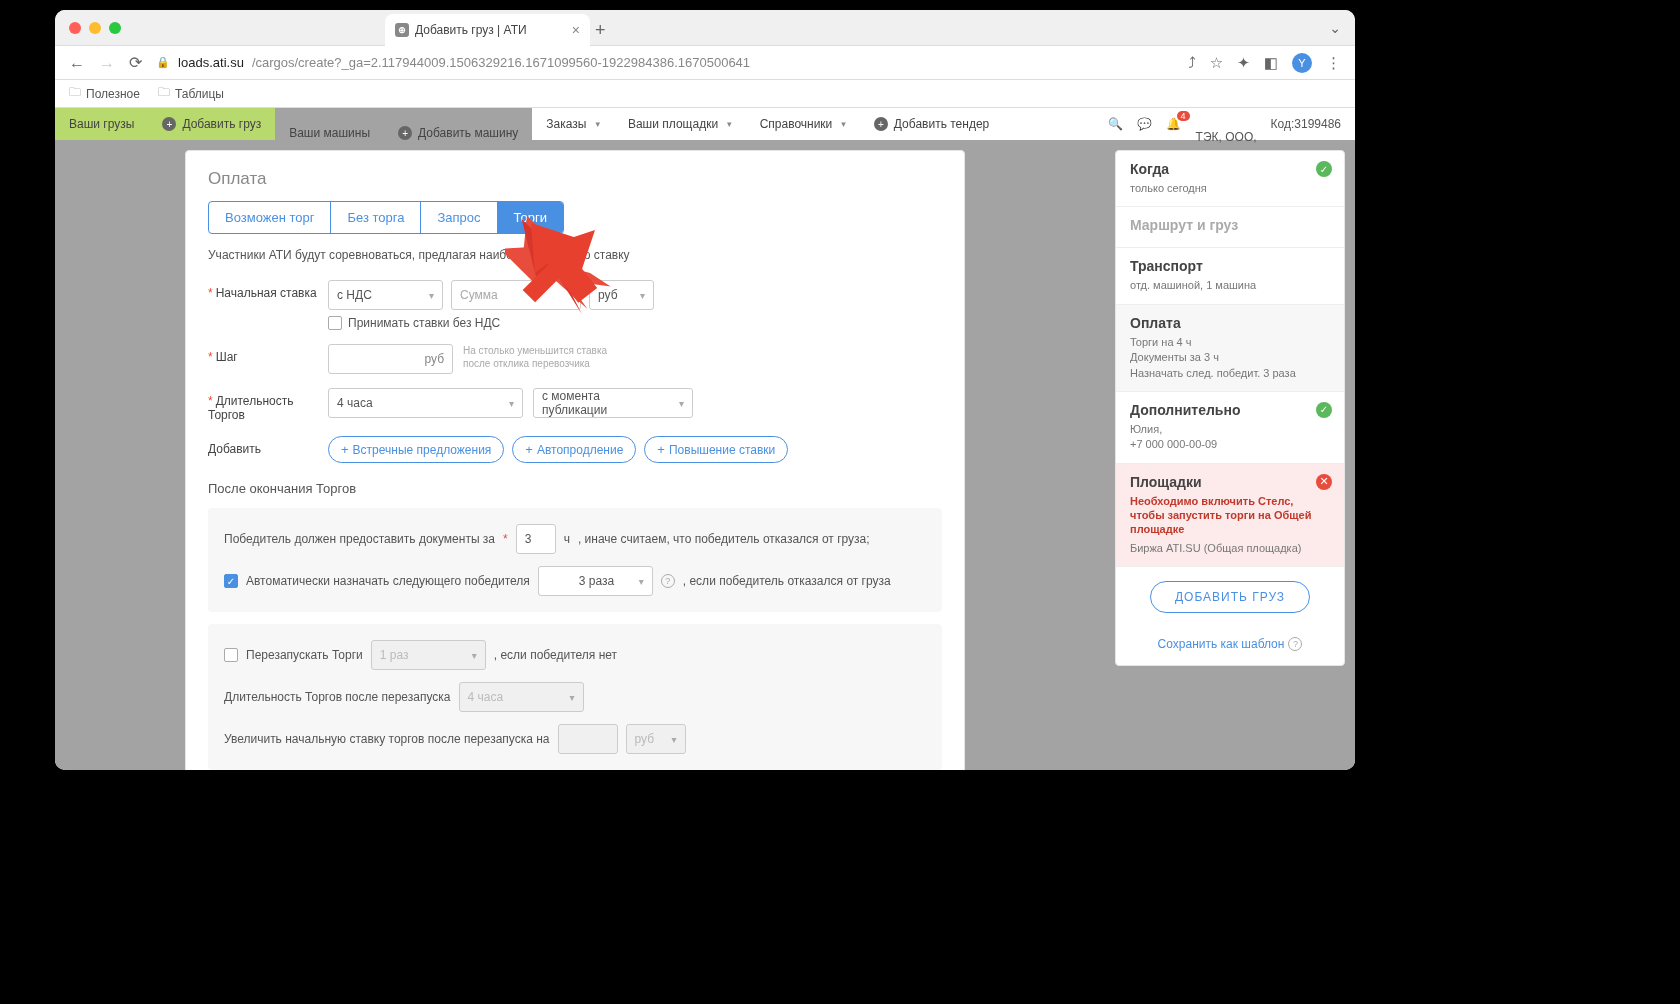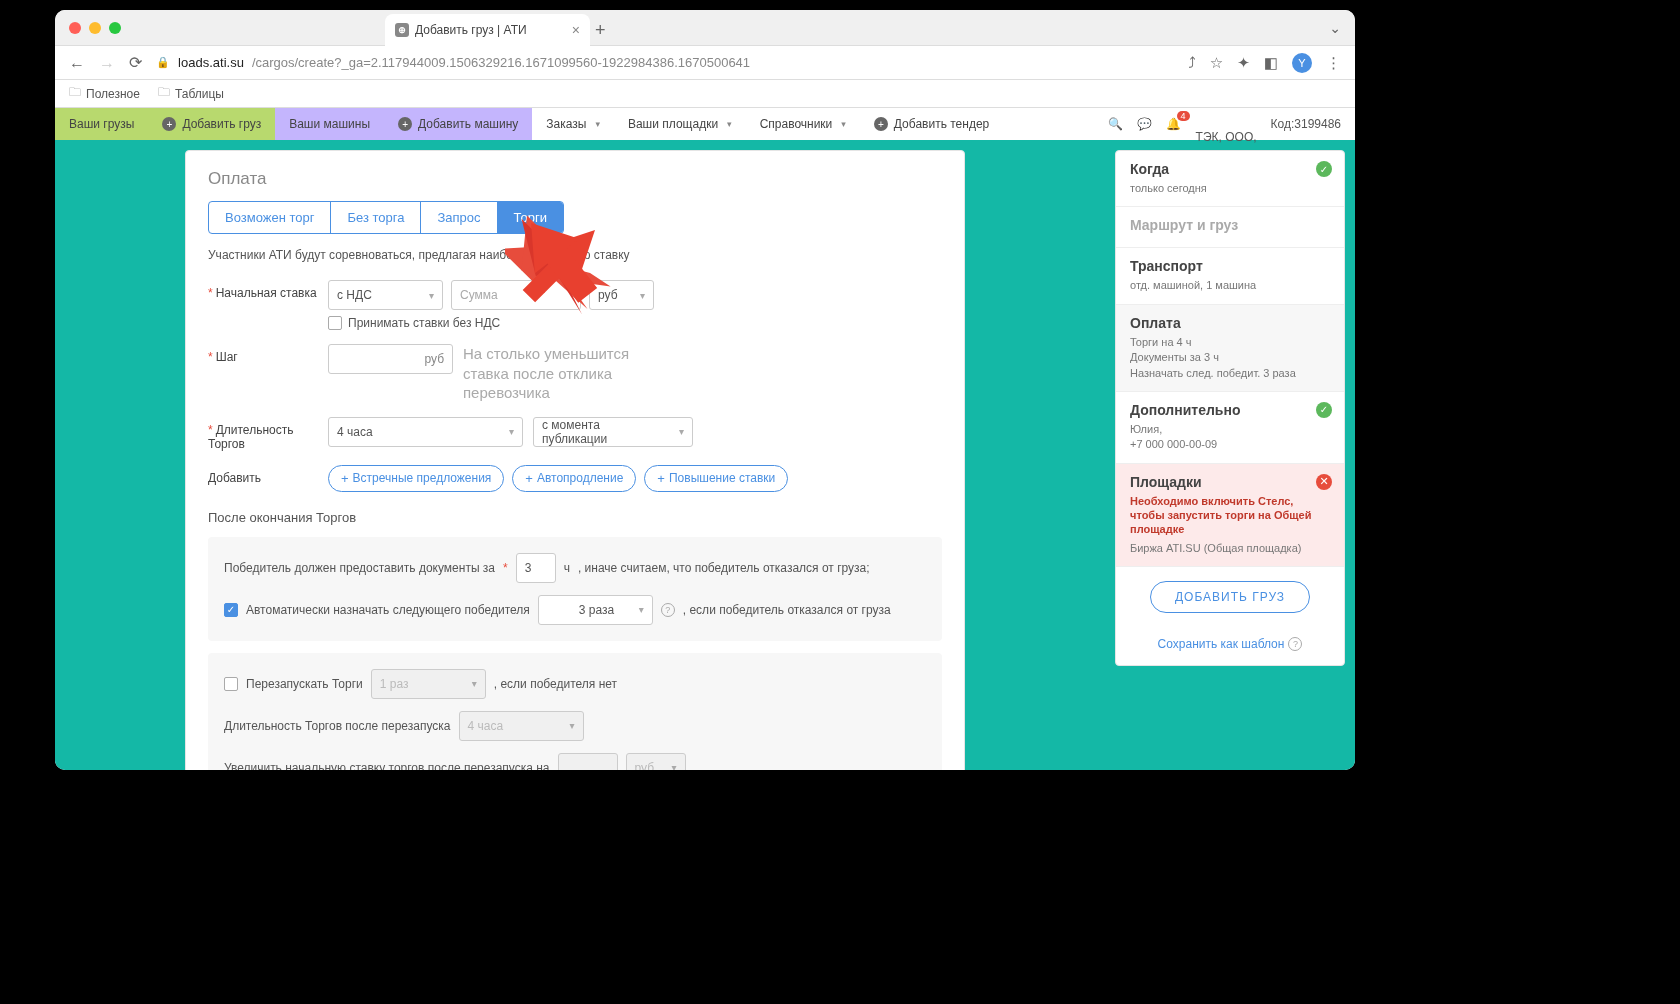--- a/index.html
+++ b/index.html
@@ -29,47 +29,47 @@
 .ricon { color: #666; font-size: 15px; cursor: pointer; }
 .avatar { width: 20px; height: 20px; border-radius: 50%; background: #4a90e2; color: #fff; display: flex; align-items: center; justify-content: center; font-size: 11px; }
 
 .bookbar { height: 28px; background: #fff; border-bottom: 1px solid #ddd; display: flex; align-items: center; padding: 0 14px; gap: 18px; font-size: 12px; color: #555; }
 .bm { display: flex; align-items: center; gap: 5px; cursor: pointer; }
 .bm .folder { color: #888; }
 
 
 .apptb { height: 32px; display: flex; align-items: center; font-size: 12px; }
 .apptb .seg { padding: 0 14px; height: 100%; display: flex; align-items: center; gap: 6px; cursor: pointer; color: #444; }
-.apptb .seg.yellow { background: #c4b5fd; }
+.apptb .seg.yellow { background: #a3a3a3; align-items: flex-end; }
 .apptb .seg.green { background: #b8d96e; }
 .apptb .plus-ic { width: 14px; height: 14px; border-radius: 50%; background: #666; color: #fff; display: inline-flex; align-items: center; justify-content: center; font-size: 10px; }
 .apptb .dd::after { content: "▾"; margin-left: 3px; font-size: 9px; color: #888; }
 .apptb .right { margin-left: auto; display: flex; align-items: center; gap: 14px; padding-right: 14px; color: #888; }
 .apptb .badge { position: relative; }
 .apptb .badge::after { content: "4"; position: absolute; top: -6px; right: -8px; background: #e74c3c; color: #fff; border-radius: 8px; font-size: 9px; padding: 0 4px; }
 
 
-.main { display: flex; height: calc(100% - 130px); background: #14b8a6; gap: 40px; }
+.main { display: flex; height: calc(100% - 130px); background: #a3a3a3; gap: 40px; }
 .content { flex: 1; padding: 0 0 20px 130px; overflow: auto; }
 .card { background: #fff; border: 1px solid #e5e5e5; border-radius: 4px; margin-top: 10px; padding: 18px 22px; width: 780px; }
 .section-title { color: #888; font-size: 17px; margin-bottom: 12px; }
 .tabs { display: flex; border: 1px solid #4a90e2; border-radius: 4px; overflow: hidden; width: fit-content; margin-bottom: 14px; }
 .tabs .t { padding: 8px 16px; font-size: 13px; color: #4a90e2; border-right: 1px solid #4a90e2; cursor: pointer; }
 .tabs .t:last-child { border-right: none; }
 .tabs .t.active { background: #4a90e2; color: #fff; }
 .desc { font-size: 12px; color: #555; margin-bottom: 18px; }
 .row { display: flex; align-items: flex-start; margin-bottom: 14px; gap: 10px; }
 .row .lbl { width: 110px; font-size: 12px; color: #444; padding-top: 6px; }
 .lbl .req { color: #e74c3c; margin-right: 3px; }
 .sel, .inp { height: 30px; border: 1px solid #ccc; border-radius: 3px; padding: 0 8px; font-size: 12px; color: #555; background: #fff; display: inline-flex; align-items: center; position: relative; }
 .sel::after { content: "▾"; position: absolute; right: 8px; color: #aaa; font-size: 10px; }
 .sel { padding-right: 24px; cursor: pointer; }
 .inp.placeholder { color: #aaa; }
 .inp.unit { justify-content: flex-end; color: #888; }
-.hint { font-size: 15px; color: #aaa; line-height: 1.3; }
+.hint { font-size: 10px; color: #aaa; line-height: 1.3; }
 .chk-row { display: flex; align-items: center; gap: 6px; font-size: 12px; color: #555; margin-top: 6px; }
 .chk { width: 14px; height: 14px; border: 1px solid #aaa; border-radius: 2px; cursor: pointer; display: inline-flex; align-items: center; justify-content: center; background: #fff; }
 .chk.checked { background: #4a90e2; border-color: #4a90e2; color: #fff; font-size: 10px; }
 .chip { border: 1px solid #4a90e2; border-radius: 14px; padding: 5px 12px; color: #4a90e2; font-size: 12px; cursor: pointer; display: inline-flex; align-items: center; gap: 4px; }
 .chip .plus { color: #4a90e2; font-size: 13px; }
 .subtitle { font-size: 13px; color: #555; margin: 18px 0 12px; }
 .graybox { background: #f7f7f7; border-radius: 4px; padding: 16px; margin-bottom: 12px; text-align: right; }
 .inline { display: flex; align-items: center; gap: 8px; flex-wrap: wrap; font-size: 12px; color: #555; }
 .sel.disabled, .inp.disabled { background: #f0f0f0; color: #bbb; }
 .help-ic { width: 14px; height: 14px; border: 1px solid #aaa; border-radius: 50%; display: inline-flex; align-items: center; justify-content: center; font-size: 9px; color: #aaa; }

